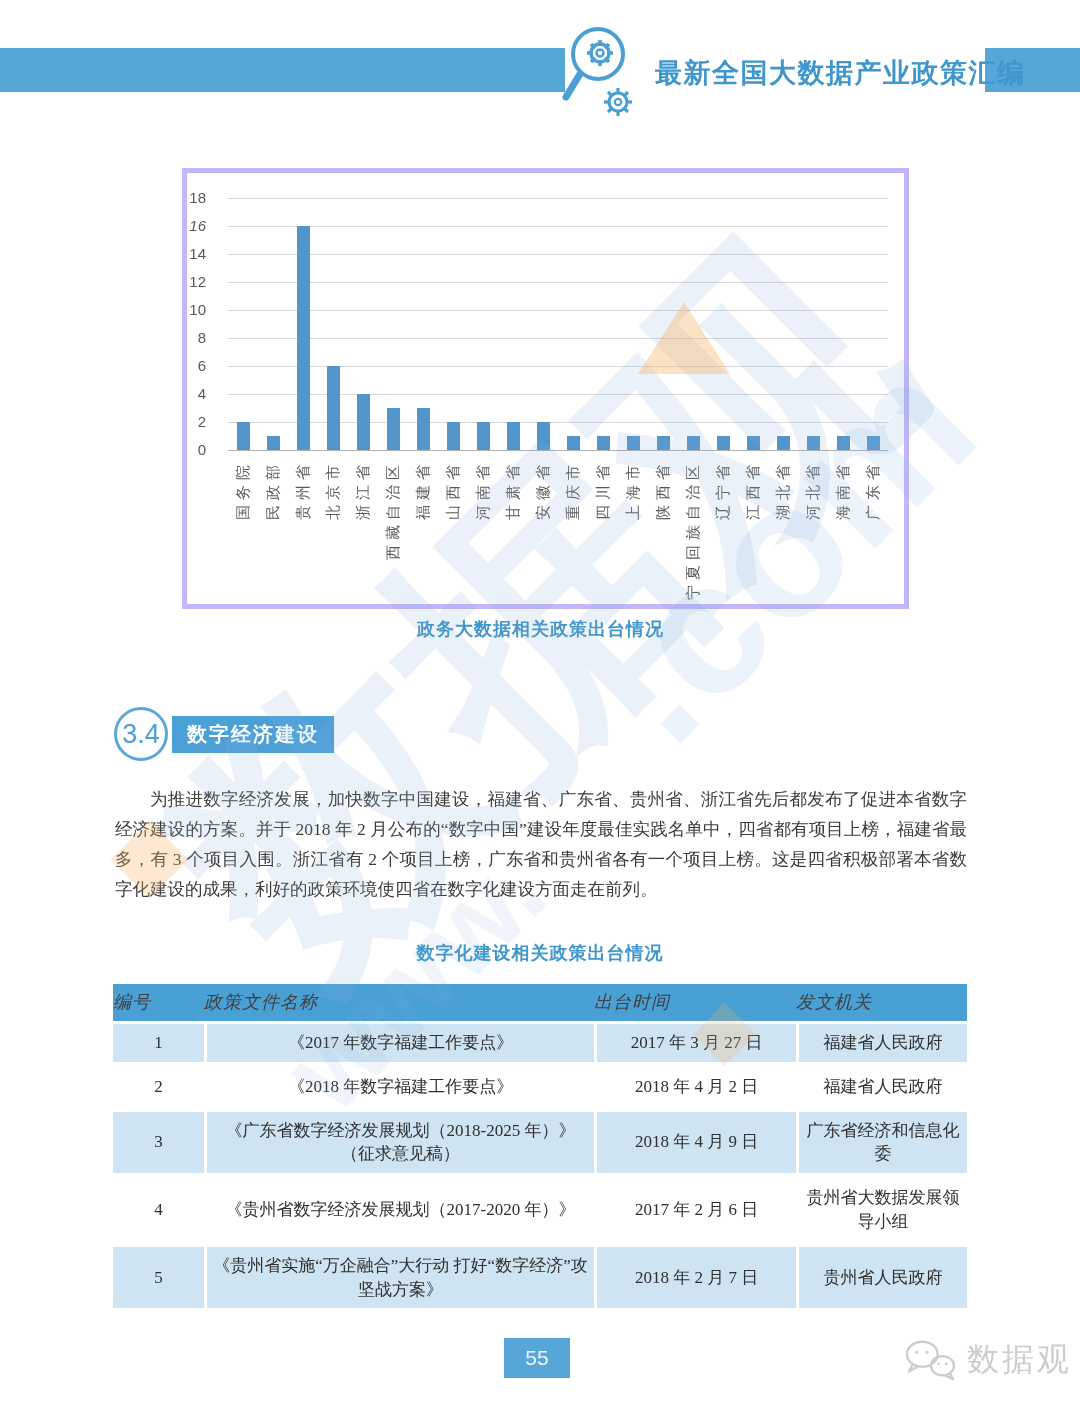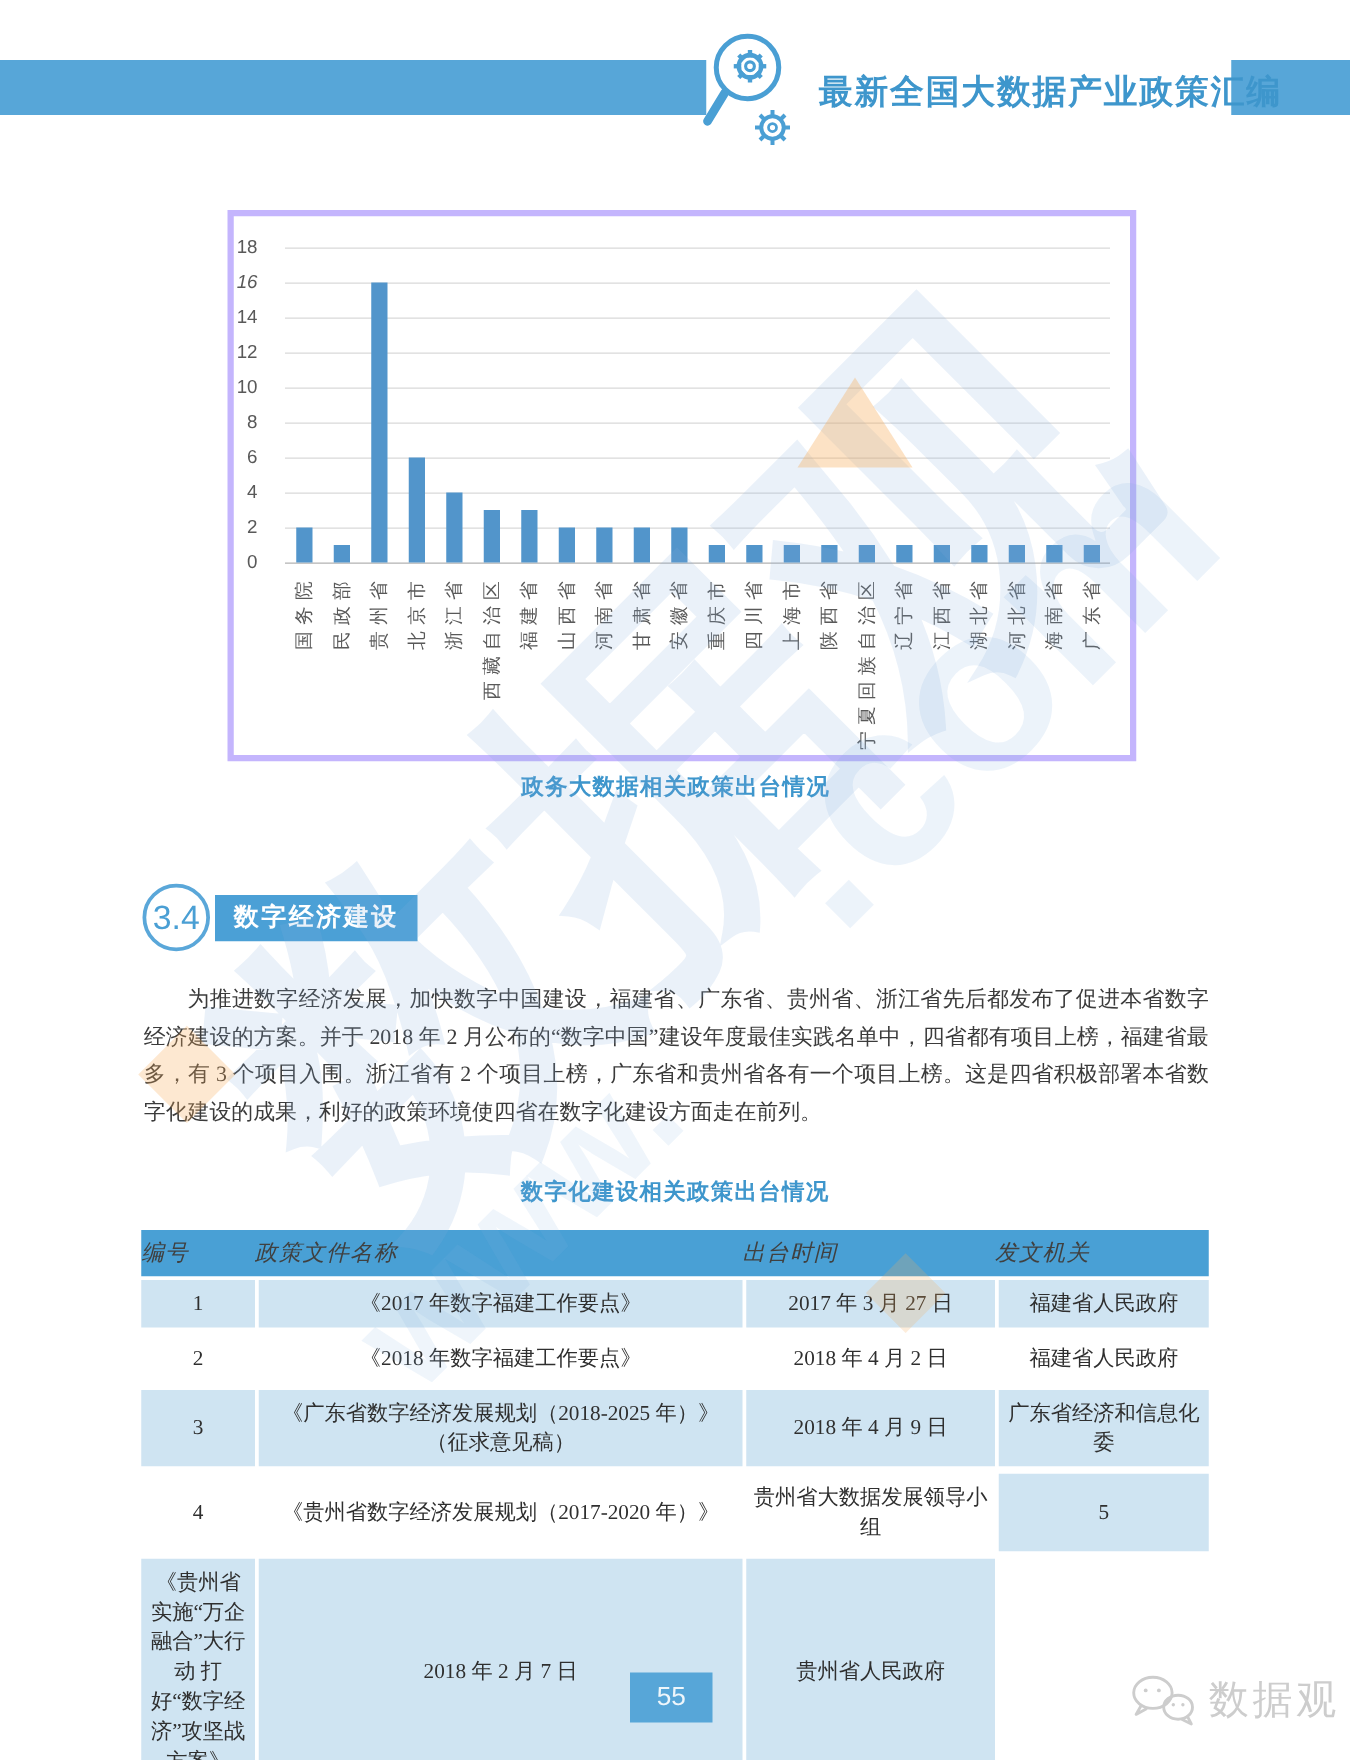--- a/index.html
+++ b/index.html
@@ -305,20 +305,21 @@
         <div class="cell plain">2</div>
         <div class="cell plain">《2018 年数字福建工作要点》</div>
         <div class="cell plain">2018 年 4 月 2 日</div>
         <div class="cell plain">福建省人民政府</div>
         <div class="cell shade">3</div>
         <div class="cell shade">《广东省数字经济发展规划（2018-2025 年）》（征求意见稿）</div>
         <div class="cell shade">2018 年 4 月 9 日</div>
         <div class="cell shade">广东省经济和信息化委</div>
         <div class="cell plain">4</div>
         <div class="cell plain">《贵州省数字经济发展规划（2017-2020 年）》</div>
+        <div class="cell plain">2017 年 2 月 6 日</div>
         <div class="cell plain">贵州省大数据发展领导小组</div>
         <div class="cell shade">5</div>
         <div class="cell shade">《贵州省实施“万企融合”大行动 打好“数字经济”攻坚战方案》</div>
         <div class="cell shade">2018 年 2 月 7 日</div>
         <div class="cell shade">贵州省人民政府</div>
       </div>
   </div>
 
   <div class="page-badge">55</div>
   <div class="brand">

